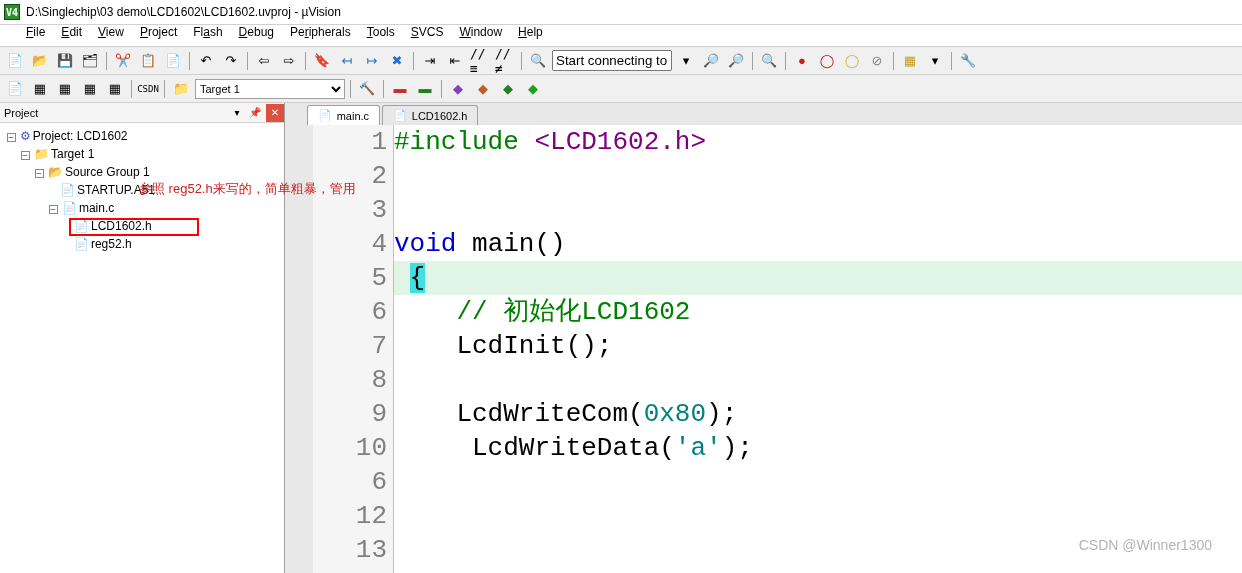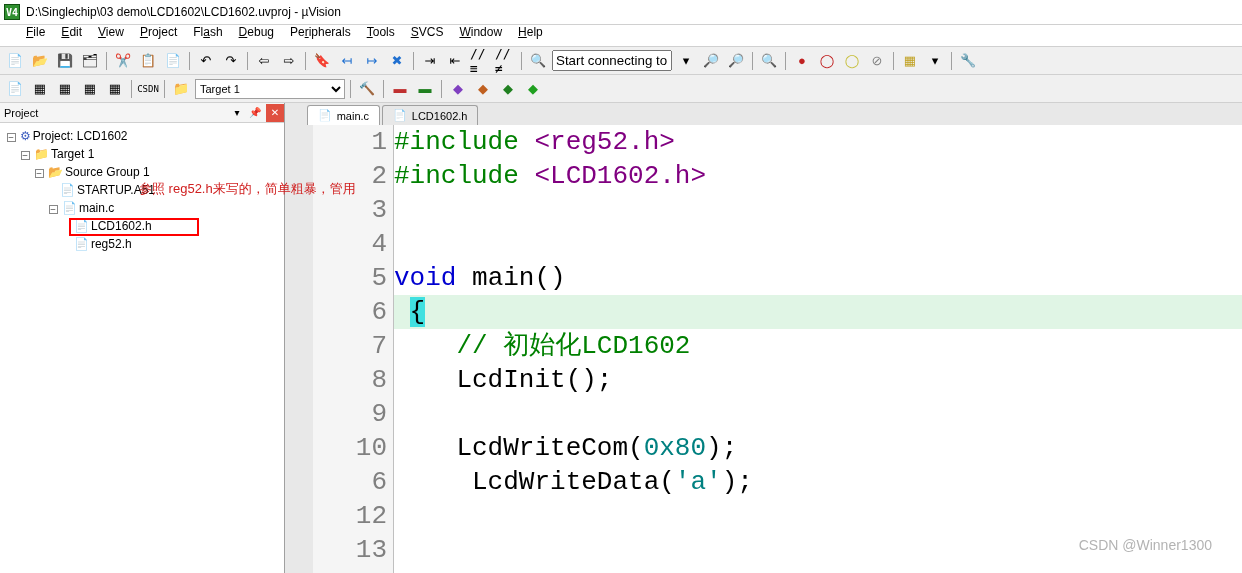--- a/index.html
+++ b/index.html
@@ -429,21 +429,20 @@
               <div>7</div>
               <div>8</div>
               <div>9</div>
               <div>10</div>
               <div>6</div>
               <div>12</div>
               <div>13</div>
             </div>
         </div>
         <div class="code" id="code-lines">
-            <div class="cline"><span class="pp">#include </span><span class="inc">&lt;reg52.h&gt;</span></div>
             <div class="cline"><span class="pp">#include </span><span class="inc">&lt;LCD1602.h&gt;</span></div>
             <div class="cline"></div>
             <div class="cline"></div>
             <div class="cline"><span class="kw">void</span><span> main()</span></div>
             <div class="cline selected"><span> </span><span class="cursor-cell">{</span></div>
             <div class="cline"><span>    </span><span class="cmt">// 初始化LCD1602</span></div>
             <div class="cline"><span>    LcdInit();</span></div>
             <div class="cline"></div>
             <div class="cline"><span>    LcdWriteCom(</span><span class="num">0x80</span><span>);</span></div>
             <div class="cline"><span>     LcdWriteData(</span><span class="str">'a'</span><span>);</span></div>

